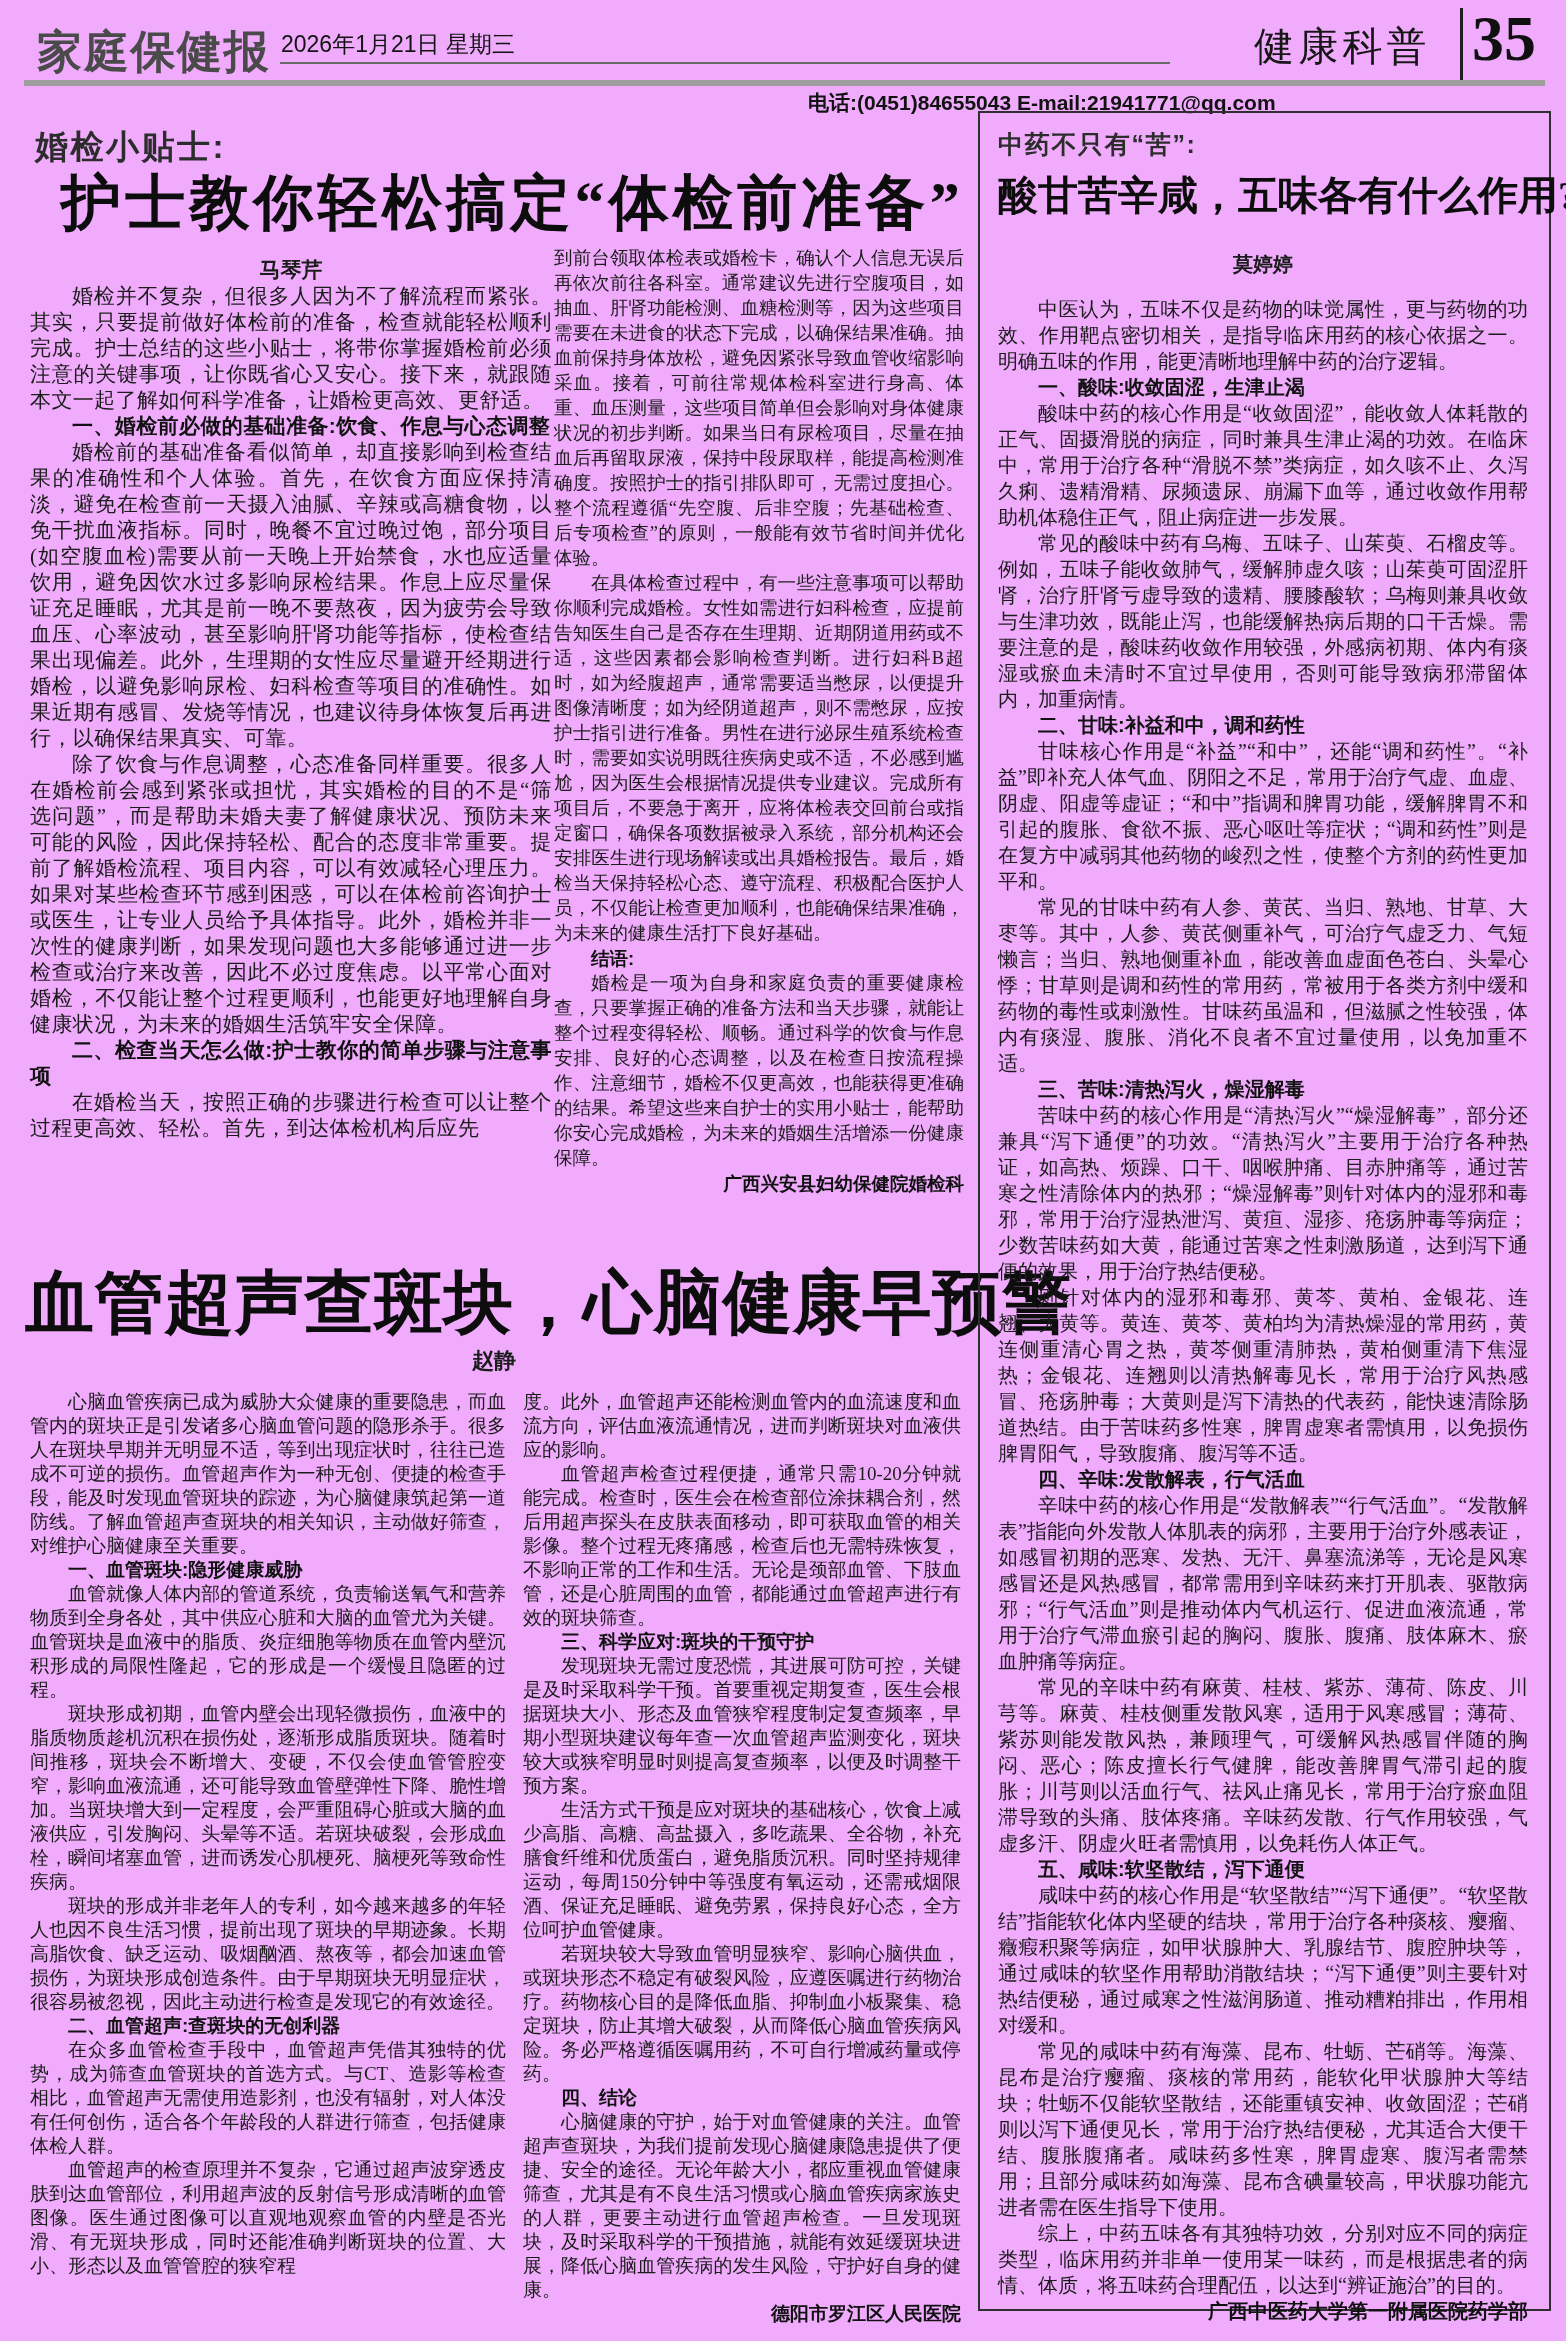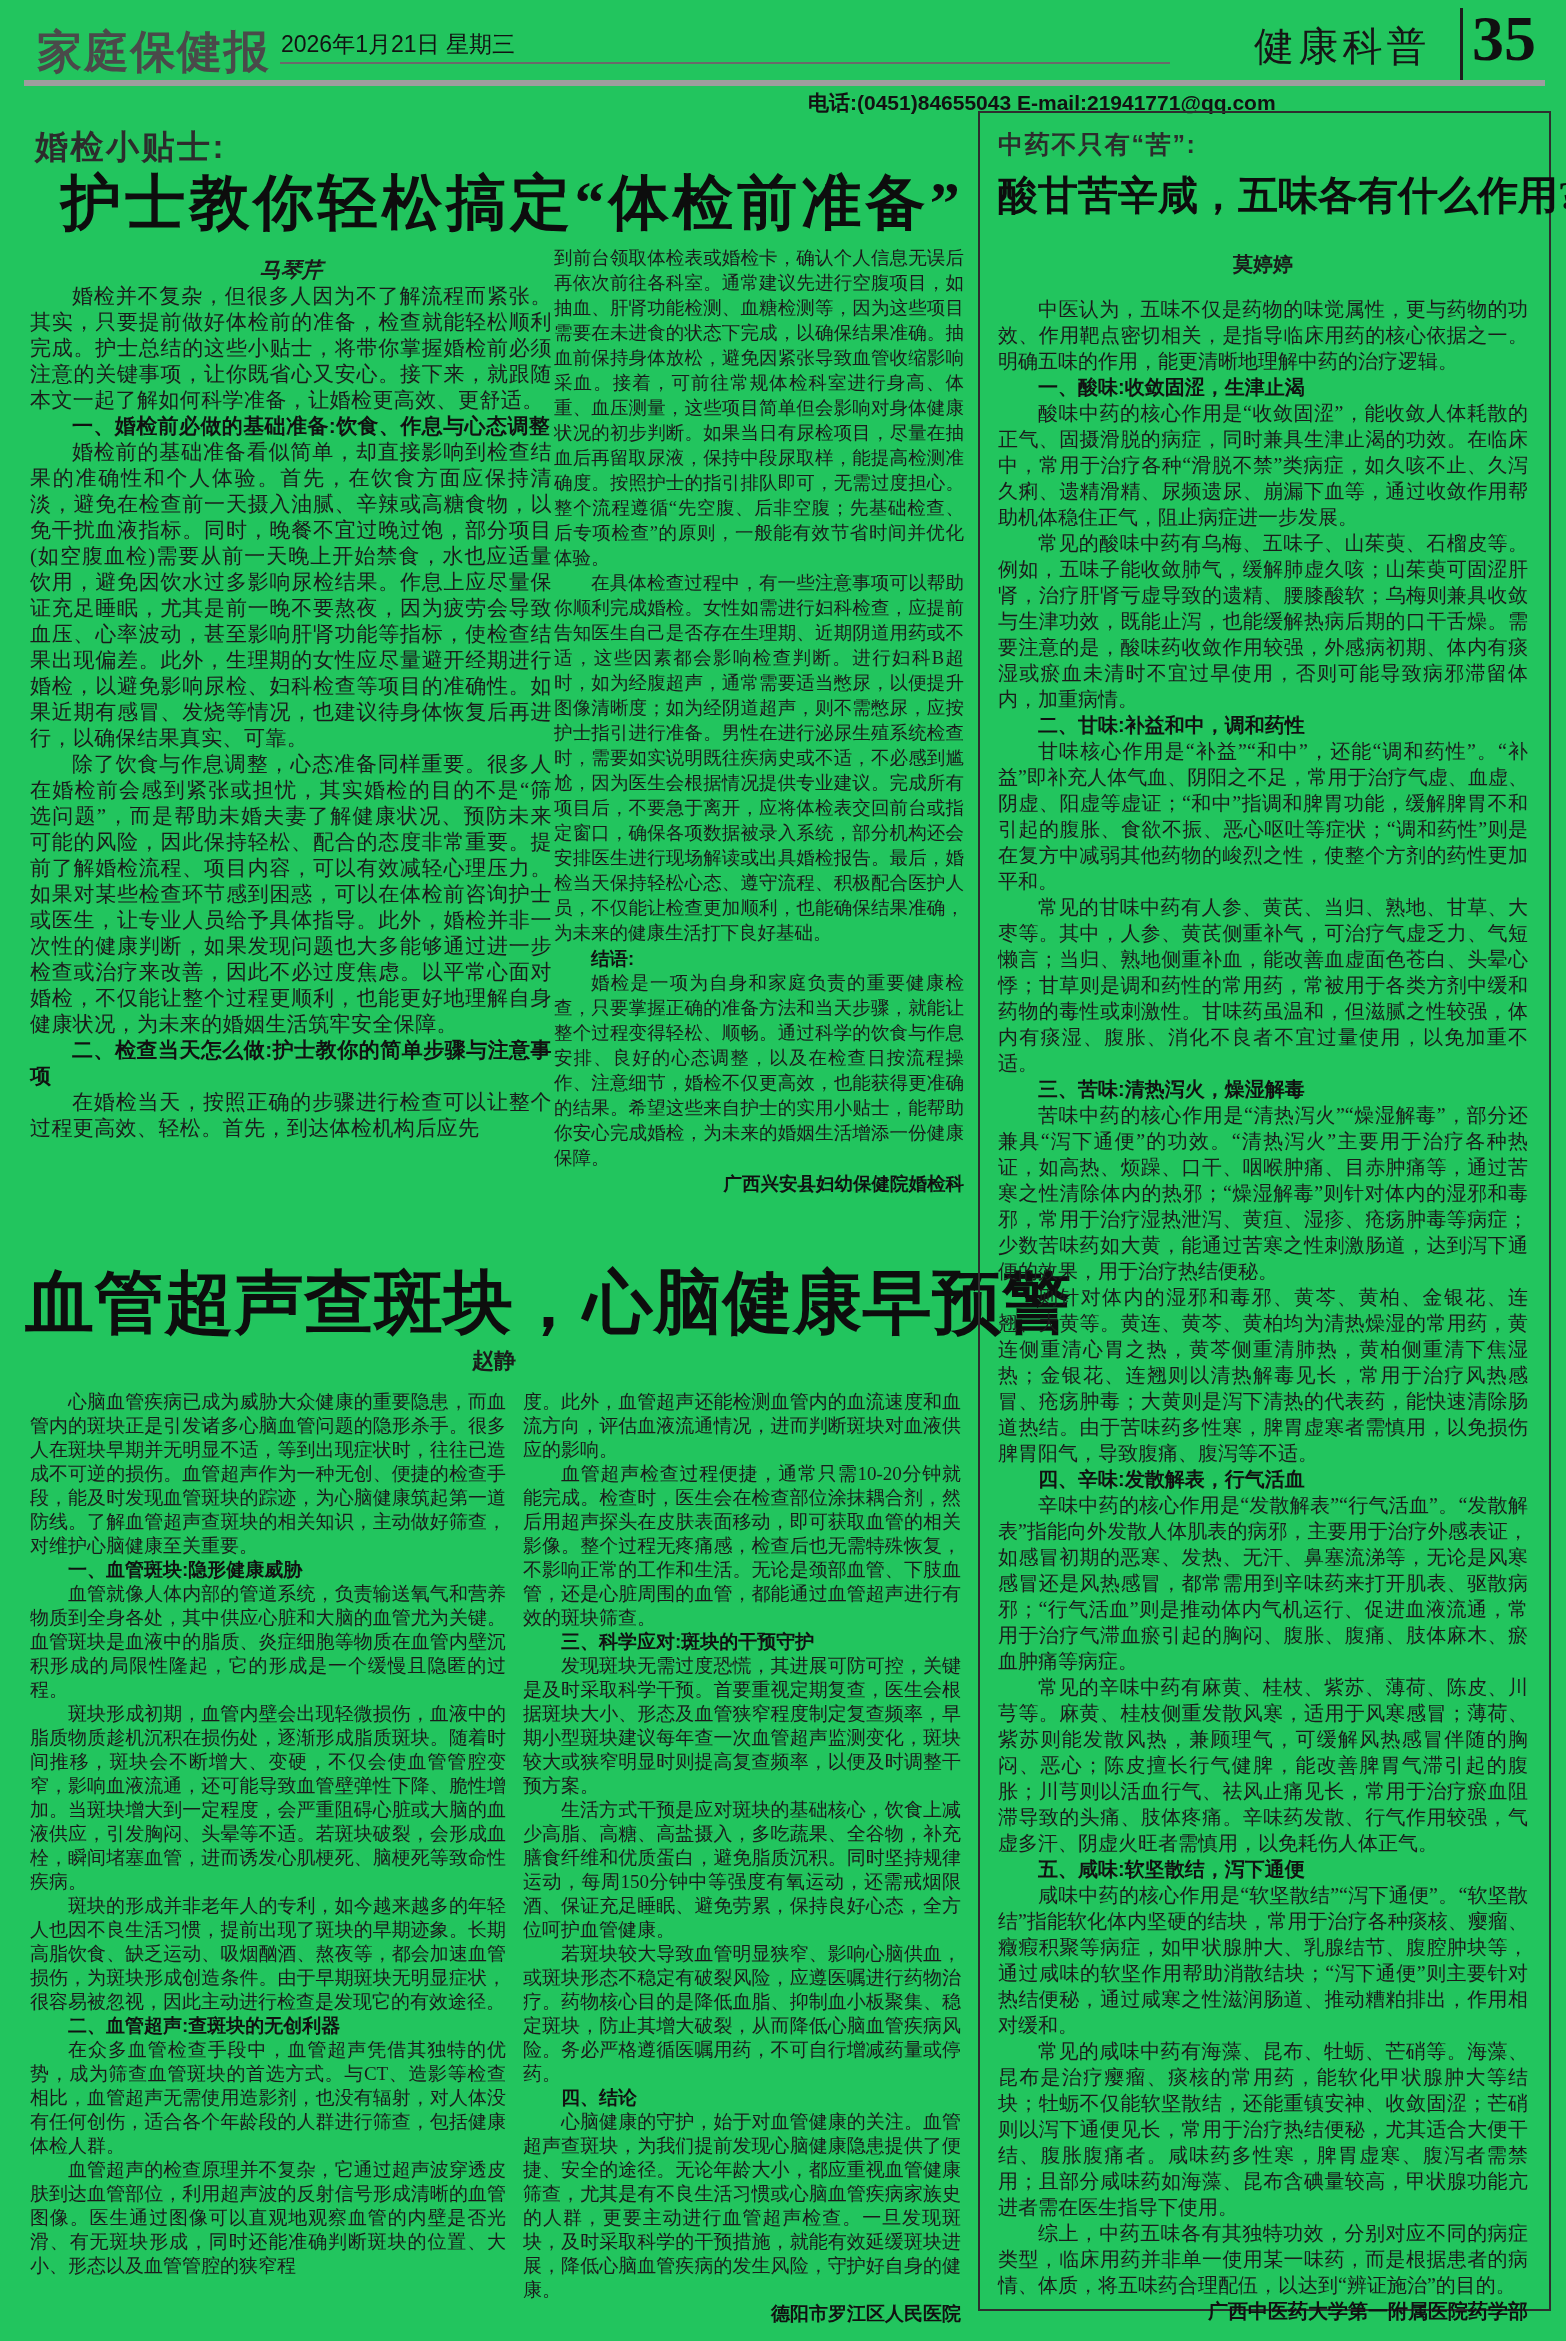--- a/index.html
+++ b/index.html
@@ -1,34 +1,34 @@
 <!DOCTYPE html>
 <html style="font-size:13.5px"><head>
 <meta charset="utf-8">
 <style>
   html,body { margin:0; padding:0; background:#e8e8e4; }
   .page {
     position:relative; width:1566px; height:2342px; margin:0 auto;
-    background:#22c55e; color:#1b1b1b; overflow:hidden;
+    background:#f0abfc; color:#1b1b1b; overflow:hidden;
     font-family:"Liberation Serif","DejaVu Serif",serif;
   }
   .abs { position:absolute; }
   
   .paper-name { left:37px; top:22px; font-size:45px; font-weight:800; color:#4a4a4a; letter-spacing:1.7px; }
   .edition-date { left:281px; top:29px; font-size:23px; font-family:"Liberation Sans","DejaVu Sans",sans-serif; color:#121212; }
   .date-rule { left:280px; top:62px; width:890px; height:1.7px; background:#6a6a6a; }
   .section-name { left:1254px; top:18.5px; font-size:40px; color:#161616; letter-spacing:4.2px; }
   .head-vrule { left:1460px; top:8.4px; width:2.5px; height:72px; background:#1d1d1d; }
   .page-number { left:1472px; top:1.7px; font-size:64px; font-weight:800; color:#101010; }
   .thick-rule { left:23.6px; top:80px; width:1521px; height:5.9px; background:#9e9e9e; }
   .contact-line { left:808px; top:89px; width:737px; font-size:21px; font-family:"Liberation Sans","DejaVu Sans",sans-serif; font-weight:700; color:#121212; }
   
   .a1-kicker { left:35px; top:125px; font-size:33px; font-family:"Liberation Sans","DejaVu Sans",sans-serif; font-weight:600; color:#2c2c2c; letter-spacing:2.5px; }
   .a1-title { left:61px; top:163px; width:889px; font-size:60px; font-weight:800; color:#0d0d0d; letter-spacing:4.2px; white-space:nowrap; }
-  .a1-byline { left:30px; top:256px; width:522px; text-align:center; font-size:21px; font-family:"Liberation Sans","DejaVu Sans",sans-serif; font-weight:700;font-style:italic; }
+  .a1-byline { left:30px; top:256px; width:522px; text-align:center; font-size:21px; font-family:"Liberation Sans","DejaVu Sans",sans-serif; font-weight:700; }
   .a1-col1 { left:30px;  top:283px; width:522px; font-size:21px;   line-height:26px; letter-spacing:0.4px; }
   .a1-col2 { left:554px; top:246px; width:410px; font-size:18.5px;   line-height:25px; }
   
   .a2-title { left:25px; top:1257px; width:938px; text-align:center; font-size:69px; font-weight:800; color:#0d0d0d; letter-spacing:0.8px; white-space:nowrap; }
   .a2-byline { left:25px; top:1346px; width:938px; text-align:center; font-size:22px; font-family:"Liberation Sans","DejaVu Sans",sans-serif; font-weight:700; }
   .a2-col1 { left:30px;  top:1390px; width:476px; font-size:19px; line-height:24px; }
   .a2-col2 { left:523px; top:1390px; width:438px; font-size:19px; line-height:24px; }
   
   .a3-box { left:978px; top:111px; width:569px; height:2196px; border:2.1px solid #2e2e2e; background:transparent; }
   .a3-kicker { left:998px; top:128px; font-size:25px; font-family:"Liberation Sans","DejaVu Sans",sans-serif; font-weight:600; color:#2c2c2c; letter-spacing:1.7px; }

